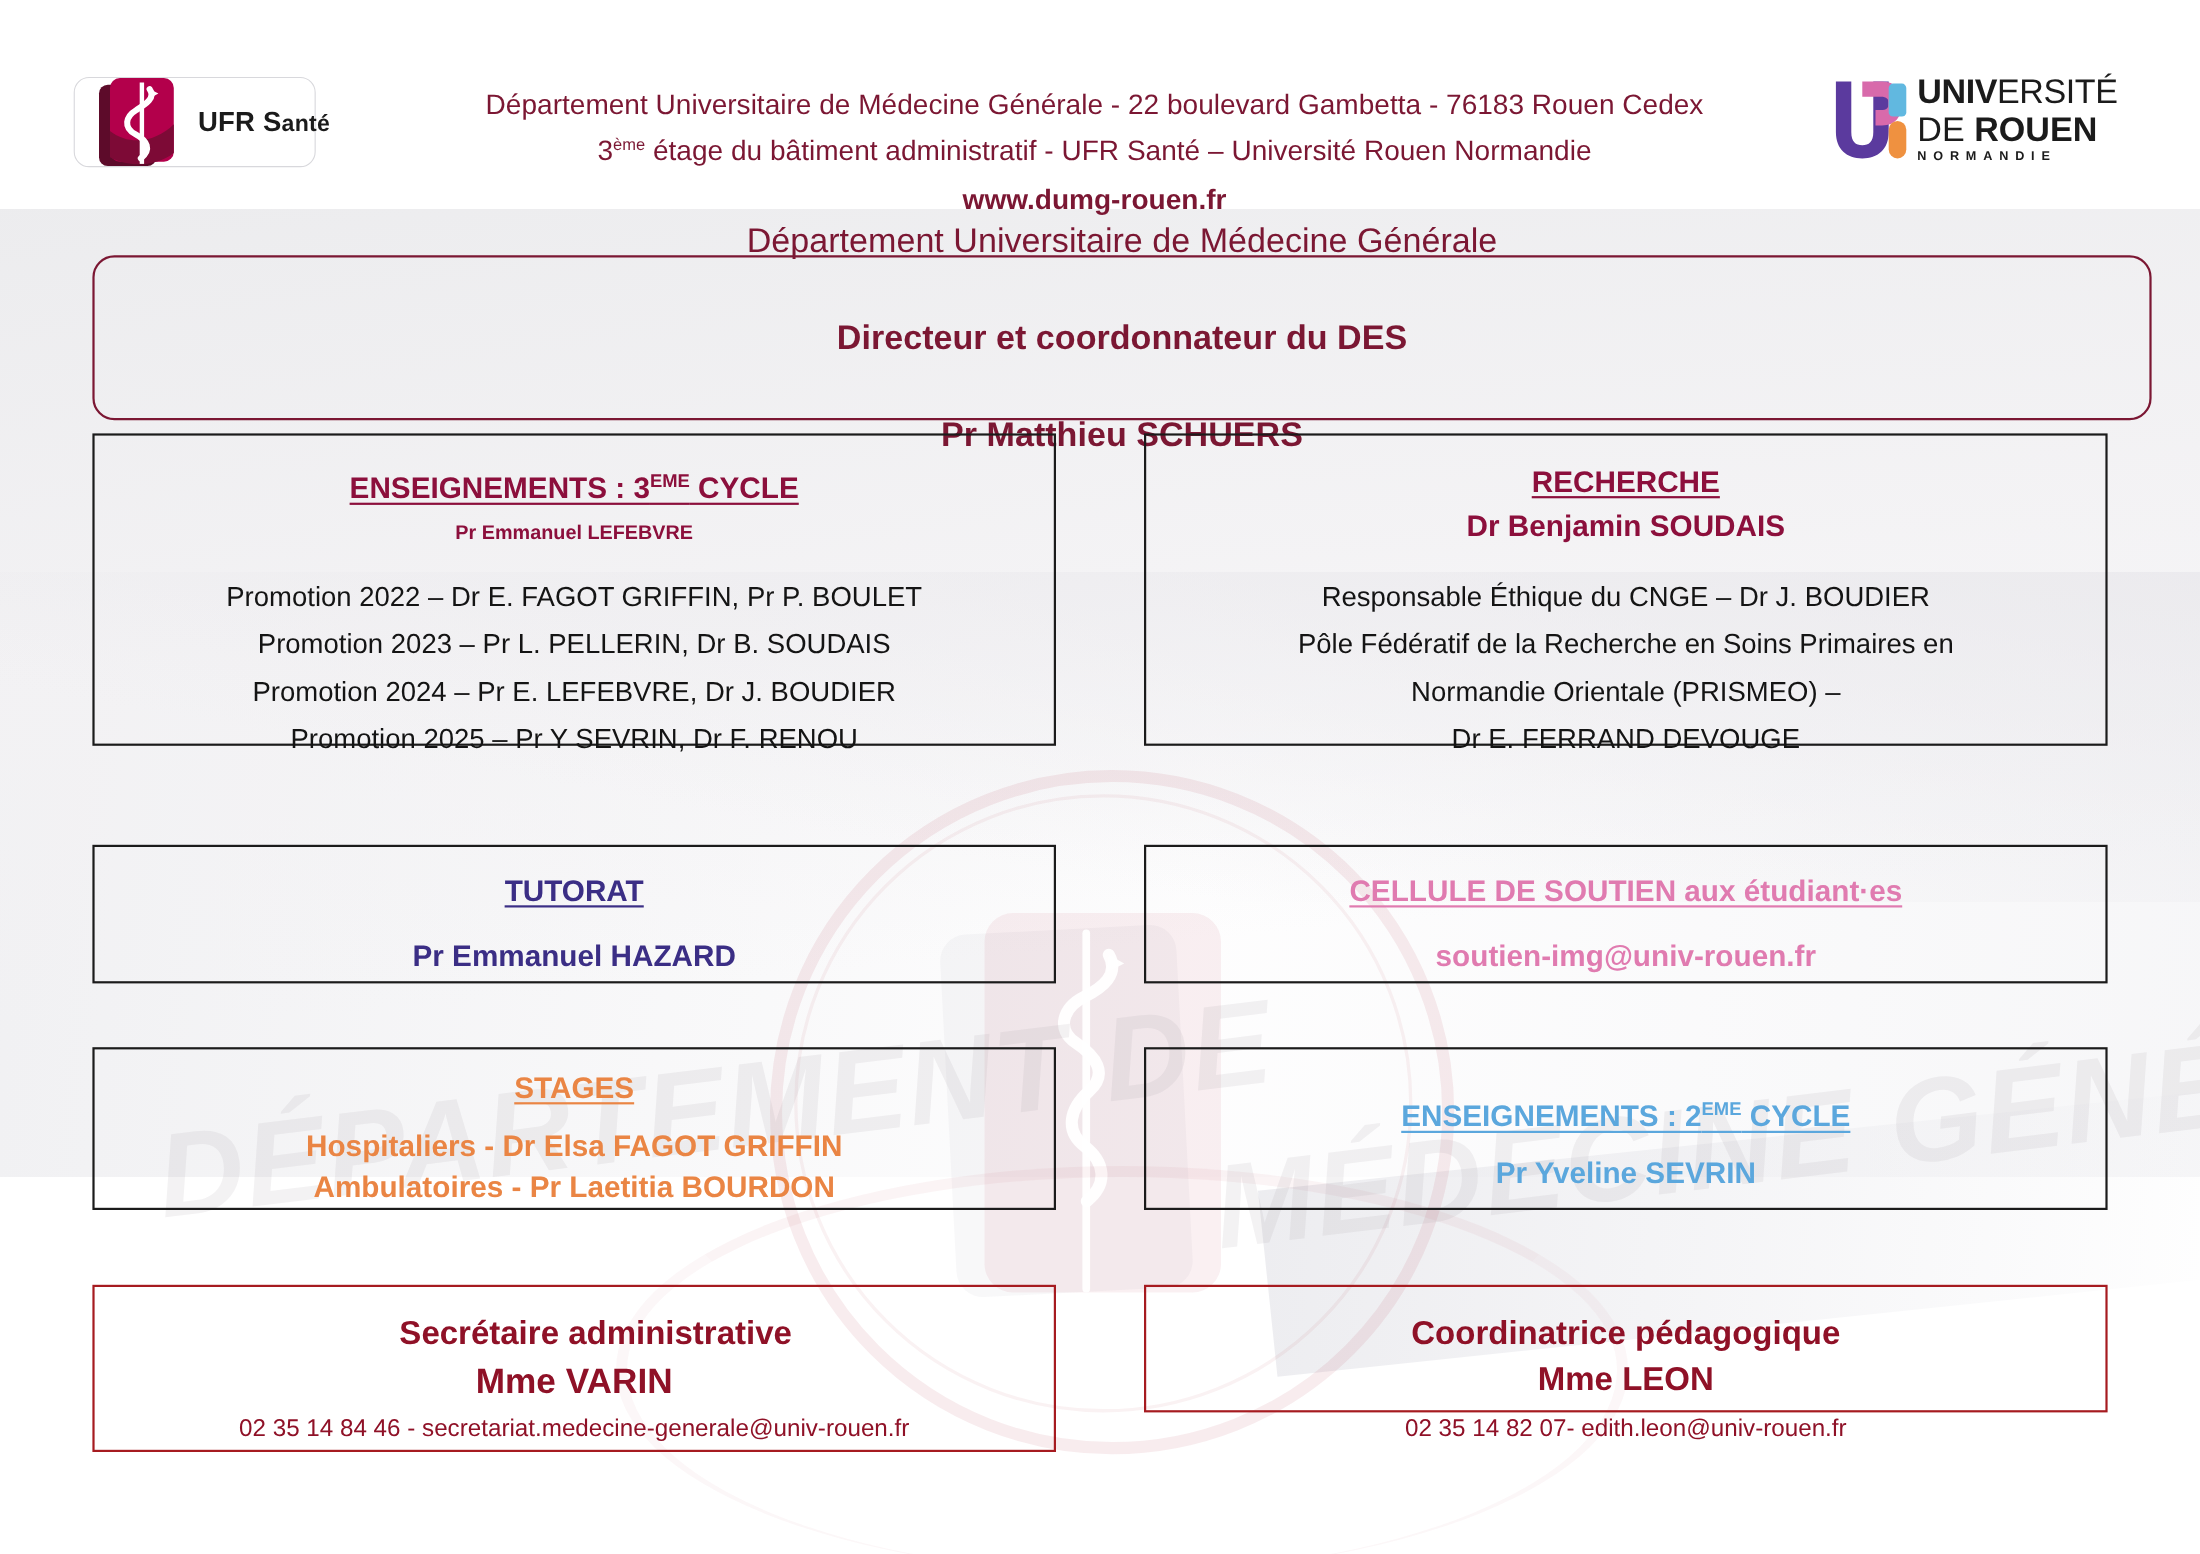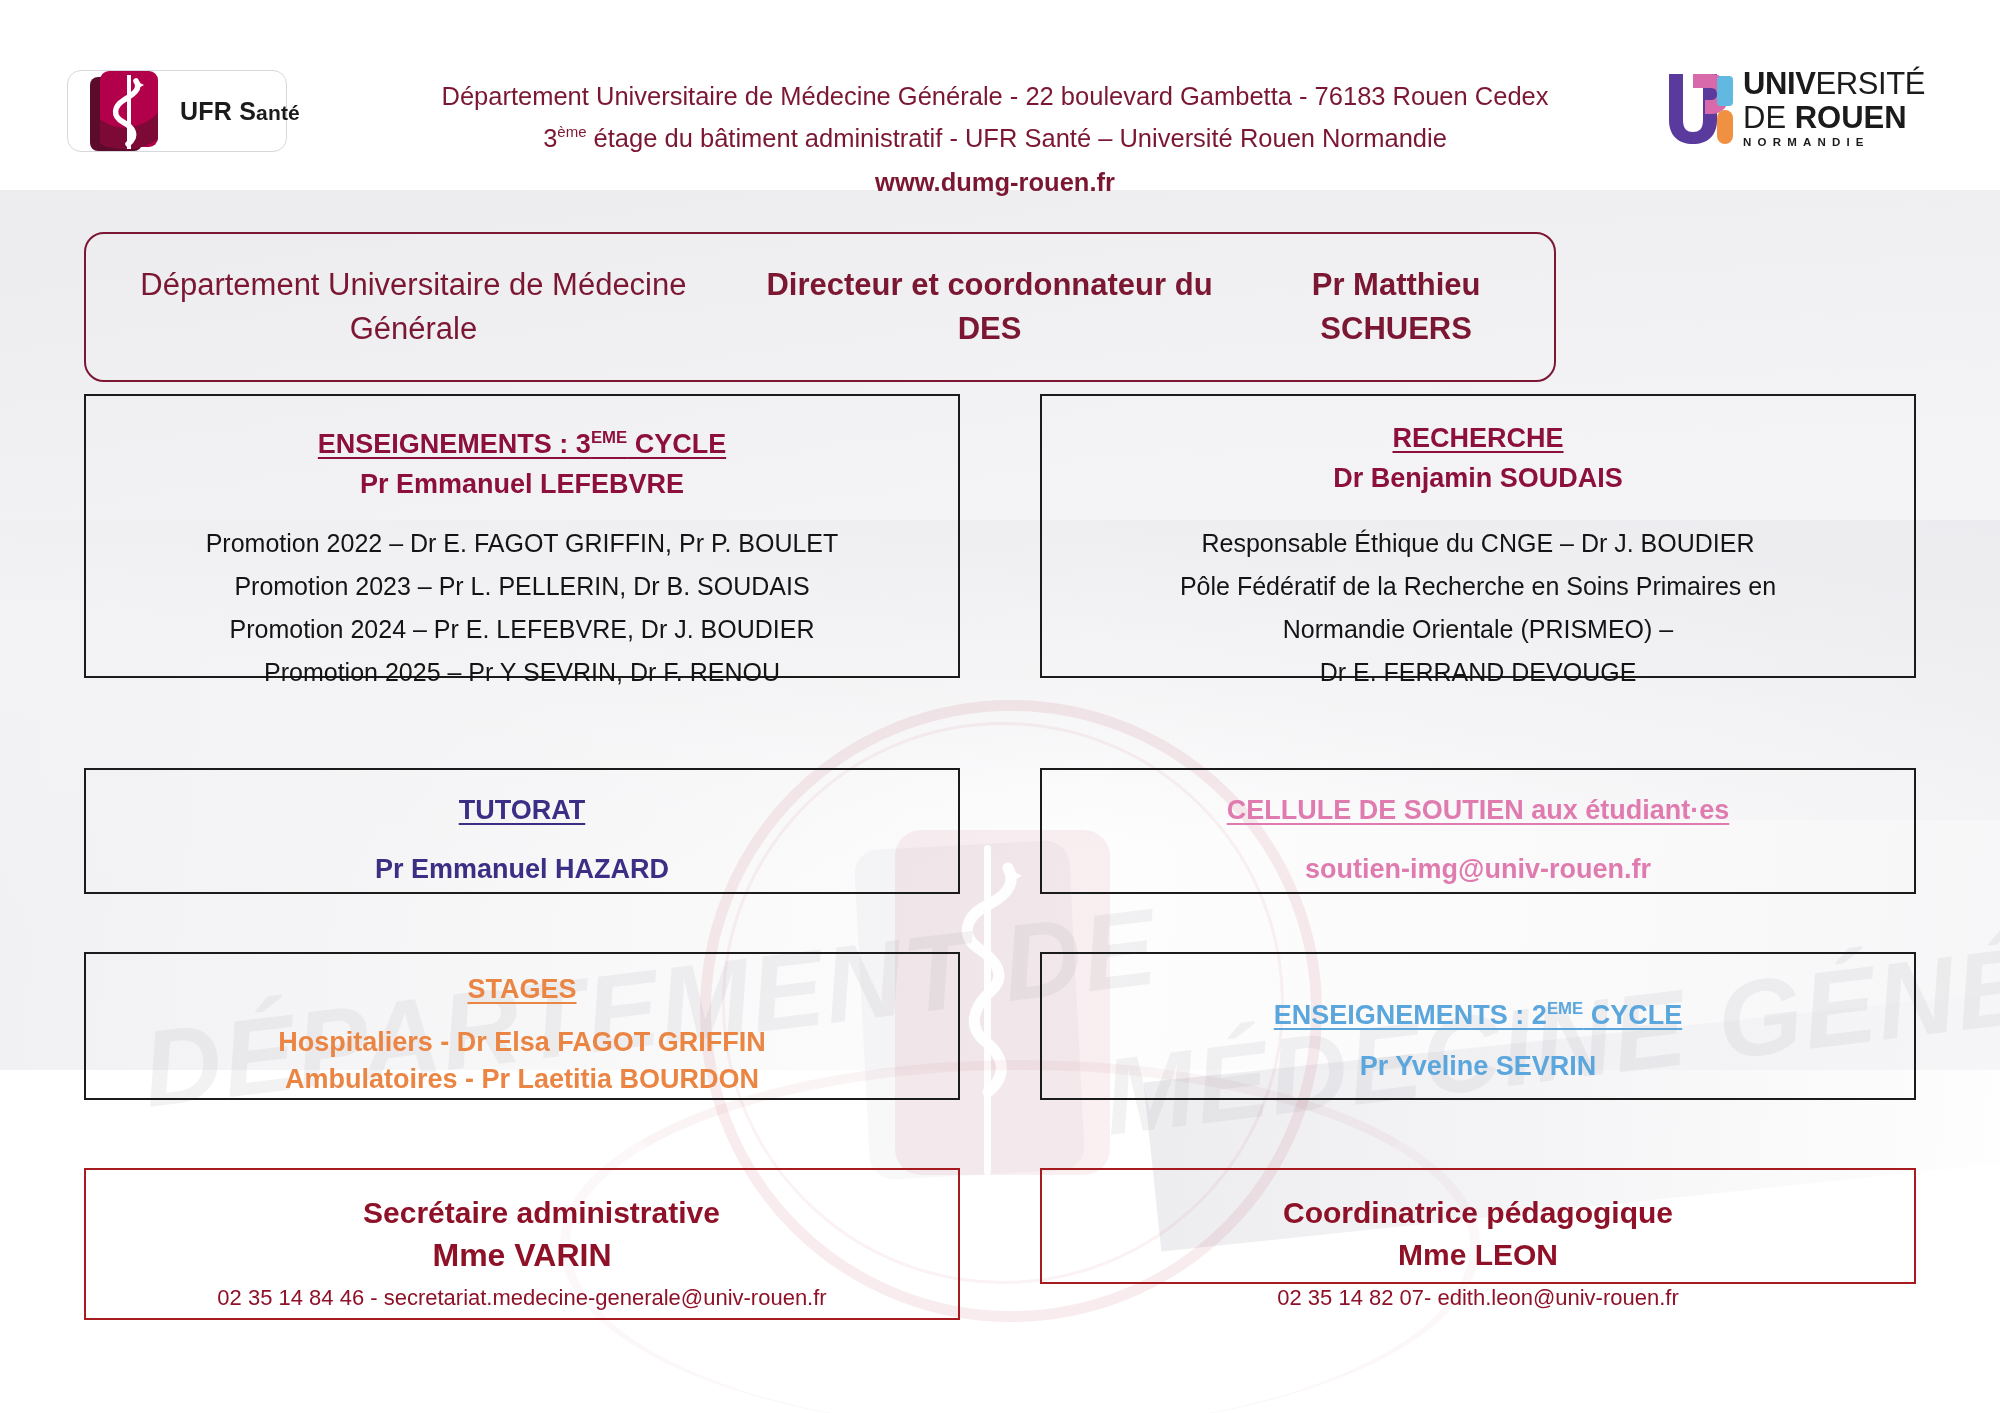--- a/index.html
+++ b/index.html
@@ -222,28 +222,29 @@
   .box {
     position: absolute;
     box-sizing: border-box;
     text-align: center;
   }
   .box-title {
     border: 2.5px solid #7b1733;
     border-radius: 20px;
     left: 84px;
     top: 232px;
-    width: 1472px;
+    width: 1872px;
     height: 150px;
     background: rgba(255,255,255,0.0);
     display: flex;
-    flex-direction: row;
+    flex-direction: column;
     justify-content: center;
     align-items: center;
     color: #7b1733;
+    gap: 44px;
   }
   .bt-l1 { font-size: 31px; font-weight: normal; line-height: 44px; }
   .bt-l2 { font-size: 31px; font-weight: bold; line-height: 44px; }
   .bt-l3 { font-size: 31px; font-weight: bold; line-height: 44px; }
 
   .panel {
     border: 2.5px solid #1b1b1b;
     background: transparent;
   }
   .panel.accent-red { border-color: #a61b20; }
@@ -349,21 +350,21 @@
 
   <div class="box box-title">
     <div class="bt-l1">Département Universitaire de Médecine Générale</div>
     <div class="bt-l2">Directeur et coordonnateur du DES</div>
     <div class="bt-l3">Pr Matthieu SCHUERS</div>
   </div>
 
   <div class="box panel" id="box-ens3">
     <div class="stack" style="top:24px;">
       <div class="p-head maroon" style="font-size:27px;line-height:36px;display:inline-block;"><span>ENSEIGNEMENTS : 3</span><sup class="sm">EME</sup><span> CYCLE</span></div>
-      <div class="p-sub maroon" style="font-size:27px;line-height:38px;margin-top:3px;">Pr Emmanuel LEFEBVRE</div>
+      <div class="p-sub maroon" style="font-size:18px;line-height:38px;margin-top:3px;">Pr Emmanuel LEFEBVRE</div>
     </div>
     <div class="stack" style="top:126px;">
       <div class="p-body" style="font-size:25px;line-height:43px;">Promotion 2022 – Dr E. FAGOT GRIFFIN, Pr P. BOULET</div>
       <div class="p-body" style="font-size:25px;line-height:43px;">Promotion 2023 – Pr L. PELLERIN, Dr B. SOUDAIS</div>
       <div class="p-body" style="font-size:25px;line-height:43px;">Promotion 2024 – Pr E. LEFEBVRE, Dr J. BOUDIER</div>
       <div class="p-body" style="font-size:25px;line-height:43px;">Promotion 2025 – Pr Y SEVRIN, Dr F. RENOU</div>
     </div>
   </div>
 
   <div class="box panel" id="box-rech">

